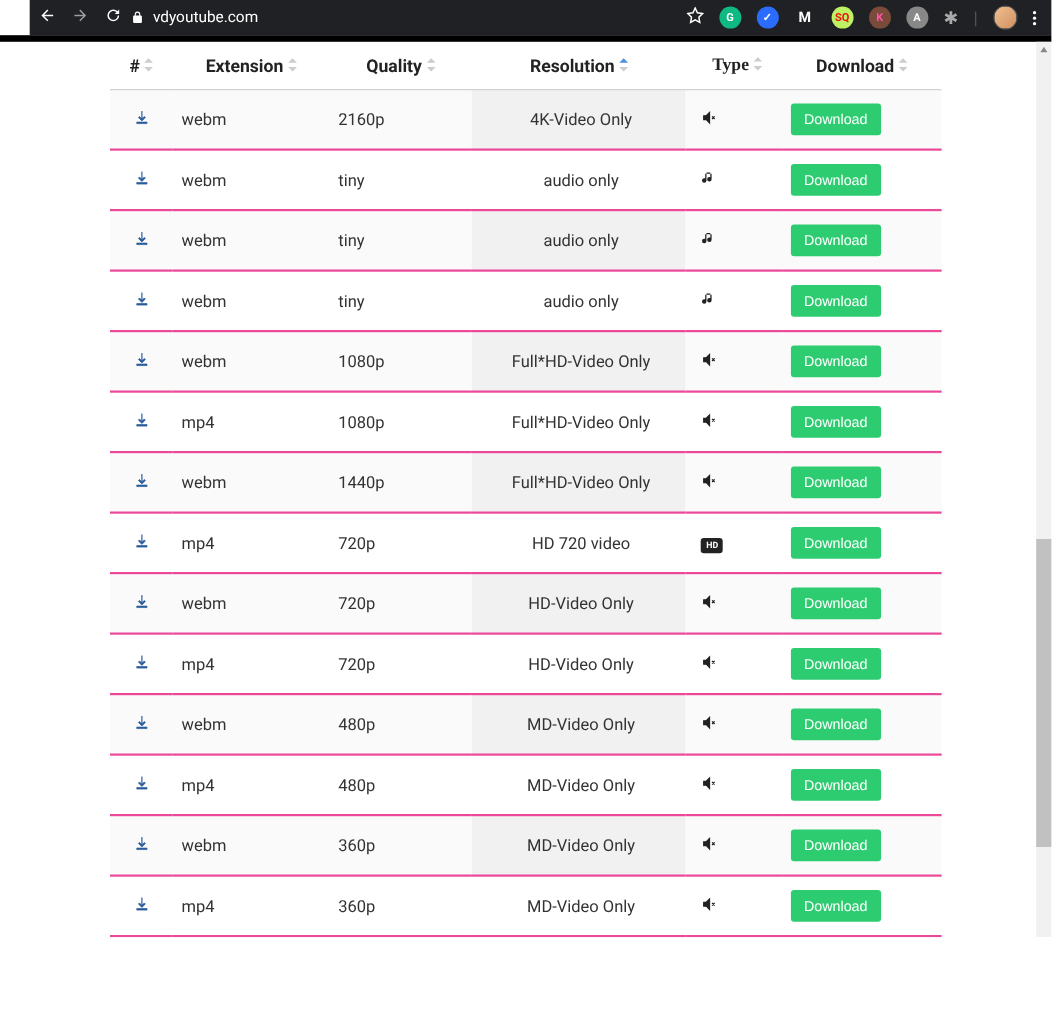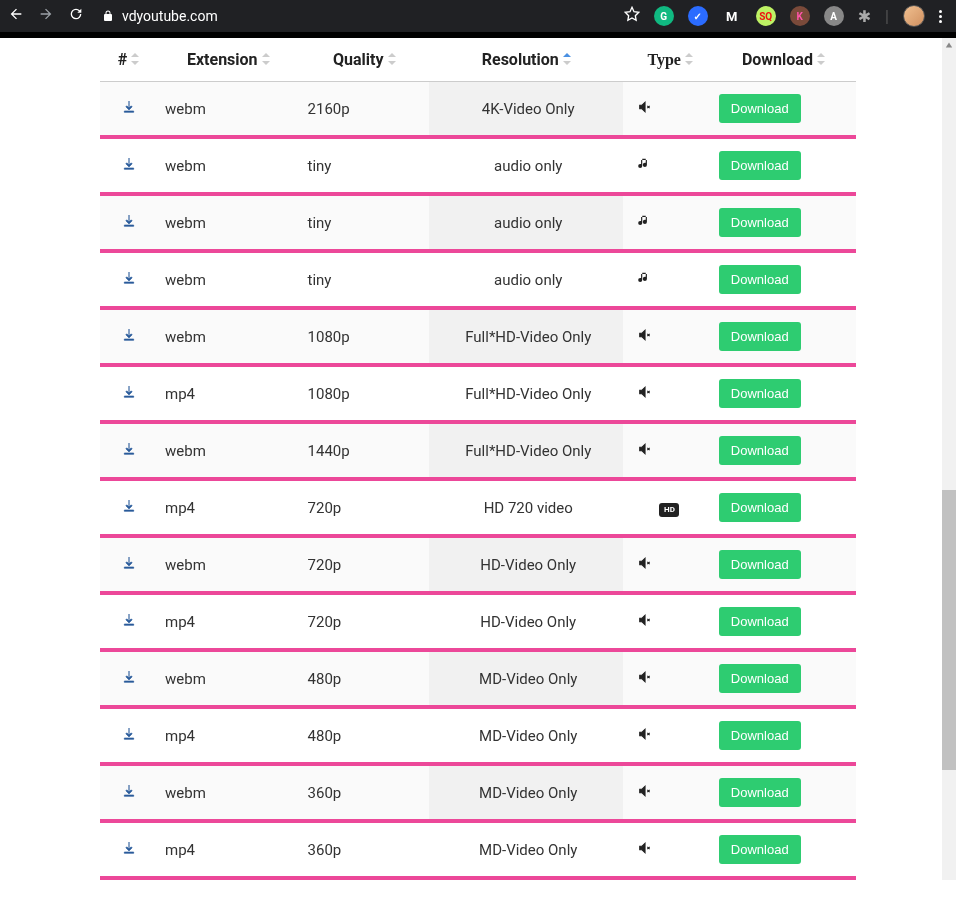--- a/index.html
+++ b/index.html
@@ -1,19 +1,19 @@
 <!DOCTYPE html>
 <html><head>
 <meta charset="utf-8">
 <style>
   * { margin: 0; padding: 0; box-sizing: border-box; }
   body { font-family: -apple-system, BlinkMacSystemFont, "Segoe UI", Roboto, Arial, sans-serif; background: #fff; width: 956px; }
   
   
-  .browser-bar { background: #202124; height: 32px; display: flex; align-items: center; padding: 0 8px; gap: 18px; }
+  .browser-bar { background: #202124; height: 32px; display: flex; align-items: center; padding: 0 8px; gap: 8px; margin-left: 27px; }
   .nav-icons { display: flex; align-items: center; gap: 14px; }
   .nav-icons svg { fill: #9aa0a6; }
   .nav-icons .active svg { fill: #fff; }
   .url-bar { display: flex; align-items: center; gap: 8px; flex: 1; }
   .url-text { color: #fff; font-size: 14px; }
   .right-icons { display: flex; align-items: center; gap: 14px; padding-right: 6px; }
   .ext-icon { width: 20px; height: 20px; border-radius: 50%; display: flex; align-items: center; justify-content: center; font-size: 10px; font-weight: bold; color: #fff; }
   .avatar { width: 22px; height: 22px; border-radius: 50%; background: linear-gradient(135deg, #f0c090, #d09060); border: 1px solid #555; }
   .menu-dots { display: flex; flex-direction: column; gap: 2px; }
   .menu-dots span { width: 3px; height: 3px; background: #fff; border-radius: 50%; }
@@ -34,32 +34,32 @@
   thead th.col-qual { width: 100px; }
   thead th.col-res { width: 150px; margin-top: 11px; }
   thead th.col-type { width: 60px; padding-left: 14px; font-family: Liberation Serif, serif;}
   thead th.col-dl { width: 112px; }
   .sort-icon { display: inline-block; margin-left: 4px; position: relative; width: 8px; height: 12px; }
   .sort-icon::before, .sort-icon::after { content: ''; position: absolute; left: 0; border-left: 4px solid transparent; border-right: 4px solid transparent; }
   .sort-icon::before { top: 0; border-bottom: 4px solid #ccc; }
   .sort-icon::after { bottom: 0; border-top: 4px solid #ccc; }
   .sort-icon.active::before { border-bottom-color: #4a90e2; }
   
-  tbody tr { border-bottom: 4px solid #ec4899; }
+  tbody tr { border-bottom: 2px solid #ec4899; }
   tbody tr:nth-child(odd) td.res-cell { background: #f1f1f1; }
   tbody tr:nth-child(odd) { background: #fafafa; }
   tbody td { padding: 12px 8px; font-size: 15px; color: #333; vertical-align: middle; }
   td.hash-cell { text-align: center; }
   .bold td.ext-cell { font-weight: 700; }
   .res-cell { padding-left: 12px; text-align: center; }
   .type-cell { padding-left: 14px; }
   
   .dl-icon svg { fill: #2b5c9b; stroke: #2b5c9b; }
   .type-cell svg { fill: #222; }
-  .badge { display:inline-flex; width:20px; height:14px; background:#222; color:#fff; border-radius:3px; font-size:8px; font-weight:bold; align-items:center; justify-content:center;margin-left:22px;}
+  .badge { display:inline-flex; width:20px; height:14px; background:#222; color:#fff; border-radius:3px; font-size:8px; font-weight:bold; align-items:center; justify-content:center;}
   
   .dl-btn { background: #2ecc71; color: #fff; border: none; padding: 7px 12px; font-size: 13px; border-radius: 3px; cursor: pointer; font-weight: 500; }
 </style>
 </head>
 <body>
 
 <div class="browser-bar">
   <div class="nav-icons">
     <span class="active"><svg width="16" height="16" viewBox="0 0 24 24">
           <path d="M20 11H7.83l5.59-5.59L12 4l-8 8 8 8 1.41-1.41L7.83 13H20z"></path>

